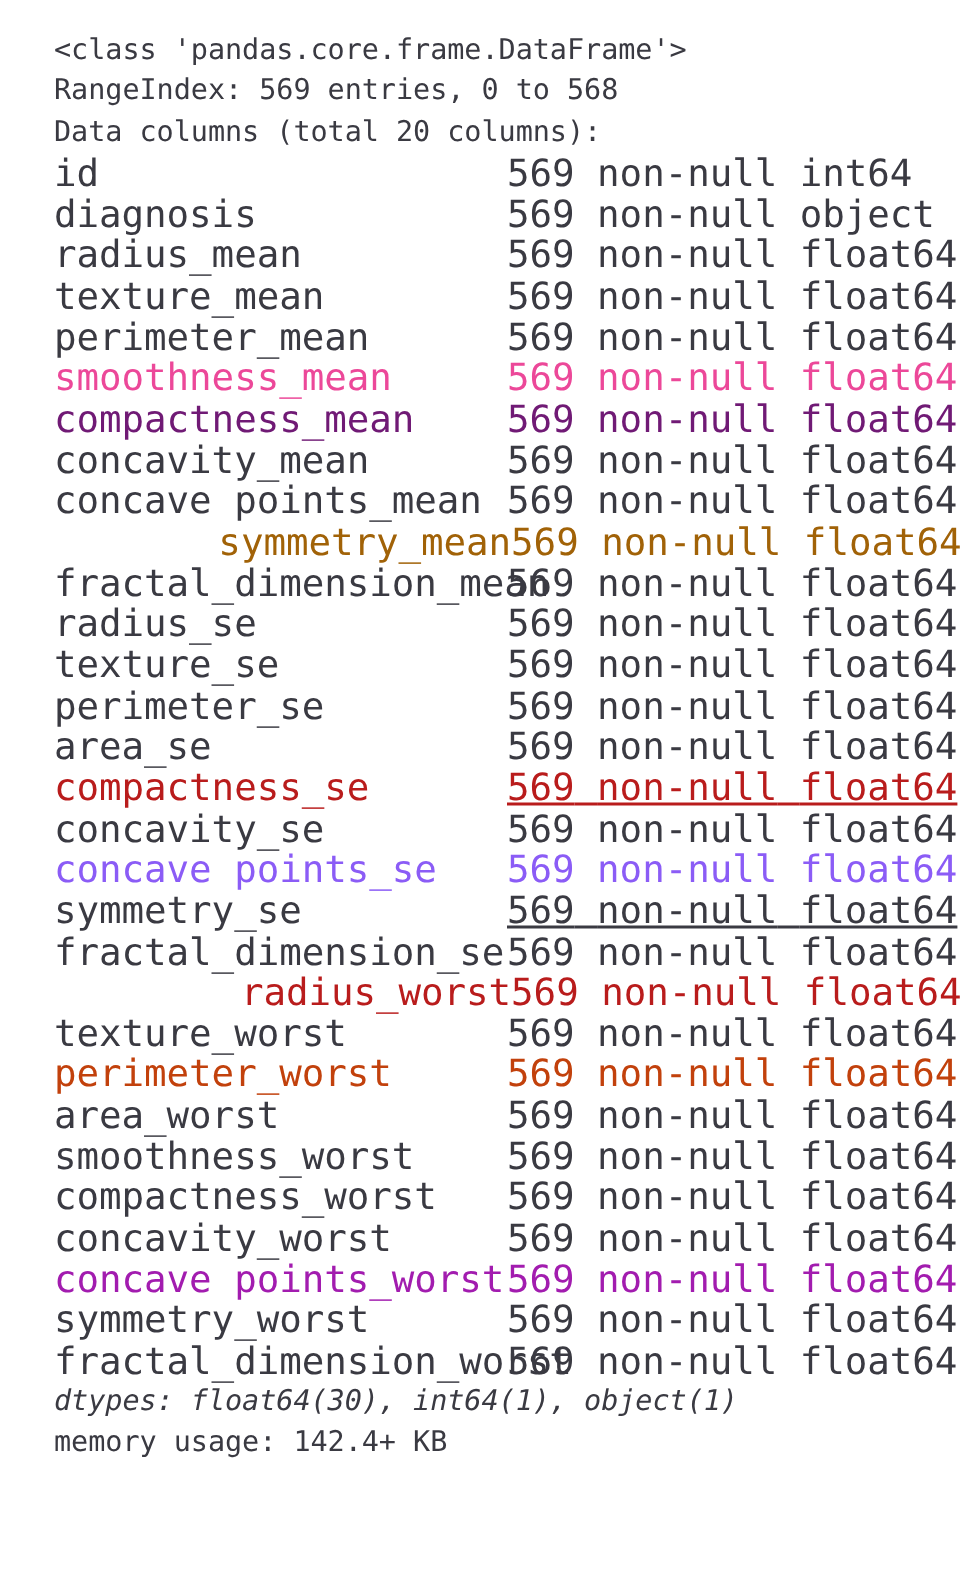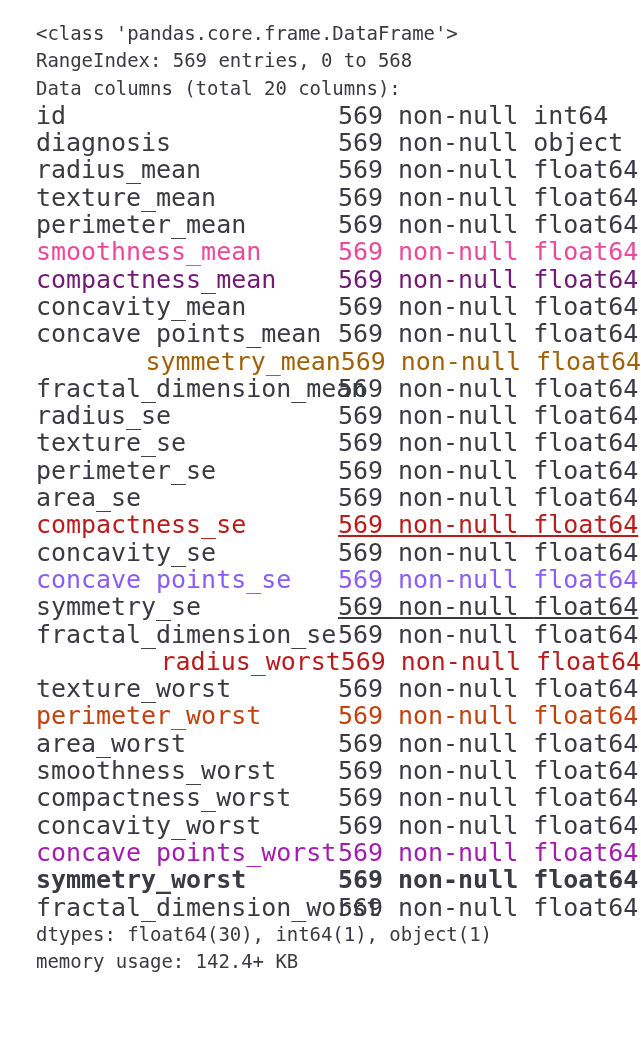--- a/index.html
+++ b/index.html
@@ -91,20 +91,20 @@
       <span class="col-row" style="color: rgb(58, 58, 66); text-decoration: underline;"><span class="col-name">symmetry_se</span><span class="col-count">569</span><span> </span><span class="col-nonnull">non-null</span><span> </span><span class="col-dtype">float64</span></span>
       <span class="col-row" style="color: rgb(58, 58, 66);"><span class="col-name">fractal_dimension_se</span><span class="col-count">569</span><span> </span><span class="col-nonnull">non-null</span><span> </span><span class="col-dtype">float64</span></span>
       <span class="col-row" style="color: #b91c1c; text-align: right;"><span class="col-name">radius_worst</span><span class="col-count">569</span><span> </span><span class="col-nonnull">non-null</span><span> </span><span class="col-dtype">float64</span></span>
       <span class="col-row" style="color: rgb(58, 58, 66);"><span class="col-name">texture_worst</span><span class="col-count">569</span><span> </span><span class="col-nonnull">non-null</span><span> </span><span class="col-dtype">float64</span></span>
       <span class="col-row" style="color: #c2410c;"><span class="col-name">perimeter_worst</span><span class="col-count">569</span><span> </span><span class="col-nonnull">non-null</span><span> </span><span class="col-dtype">float64</span></span>
       <span class="col-row" style="color: rgb(58, 58, 66);"><span class="col-name">area_worst</span><span class="col-count">569</span><span> </span><span class="col-nonnull">non-null</span><span> </span><span class="col-dtype">float64</span></span>
       <span class="col-row" style="color: rgb(58, 58, 66);"><span class="col-name">smoothness_worst</span><span class="col-count">569</span><span> </span><span class="col-nonnull">non-null</span><span> </span><span class="col-dtype">float64</span></span>
       <span class="col-row" style="color: rgb(58, 58, 66);"><span class="col-name">compactness_worst</span><span class="col-count">569</span><span> </span><span class="col-nonnull">non-null</span><span> </span><span class="col-dtype">float64</span></span>
       <span class="col-row" style="color: rgb(58, 58, 66);"><span class="col-name">concavity_worst</span><span class="col-count">569</span><span> </span><span class="col-nonnull">non-null</span><span> </span><span class="col-dtype">float64</span></span>
       <span class="col-row" style="color: #a21caf;"><span class="col-name">concave points_worst</span><span class="col-count">569</span><span> </span><span class="col-nonnull">non-null</span><span> </span><span class="col-dtype">float64</span></span>
-      <span class="col-row" style="color: rgb(58, 58, 66); font-weight: bold;"><span class="col-name">symmetry_worst</span><span class="col-count">569</span><span> </span><span class="col-nonnull">non-null</span><span> </span><span class="col-dtype">float64</span></span>
+      <span class="col-row" style="color: rgb(58, 58, 66);"><span class="col-name">symmetry_worst</span><span class="col-count">569</span><span> </span><span class="col-nonnull">non-null</span><span> </span><span class="col-dtype">float64</span></span>
       <span class="col-row" style="color: rgb(58, 58, 66);"><span class="col-name">fractal_dimension_worst</span><span class="col-count">569</span><span> </span><span class="col-nonnull">non-null</span><span> </span><span class="col-dtype">float64</span></span>
     </div>
 
-  <span class="line" style="color: rgb(58, 58, 66);">dtypes: float64(30), int64(1), object(1)</span>
+  <span class="line" style="color: rgb(58, 58, 66); font-style: italic;">dtypes: float64(30), int64(1), object(1)</span>
   <span class="line" style="color: rgb(58, 58, 66);">memory usage: 142.4+ KB</span>
 
 </div>
 
 </body></html>

